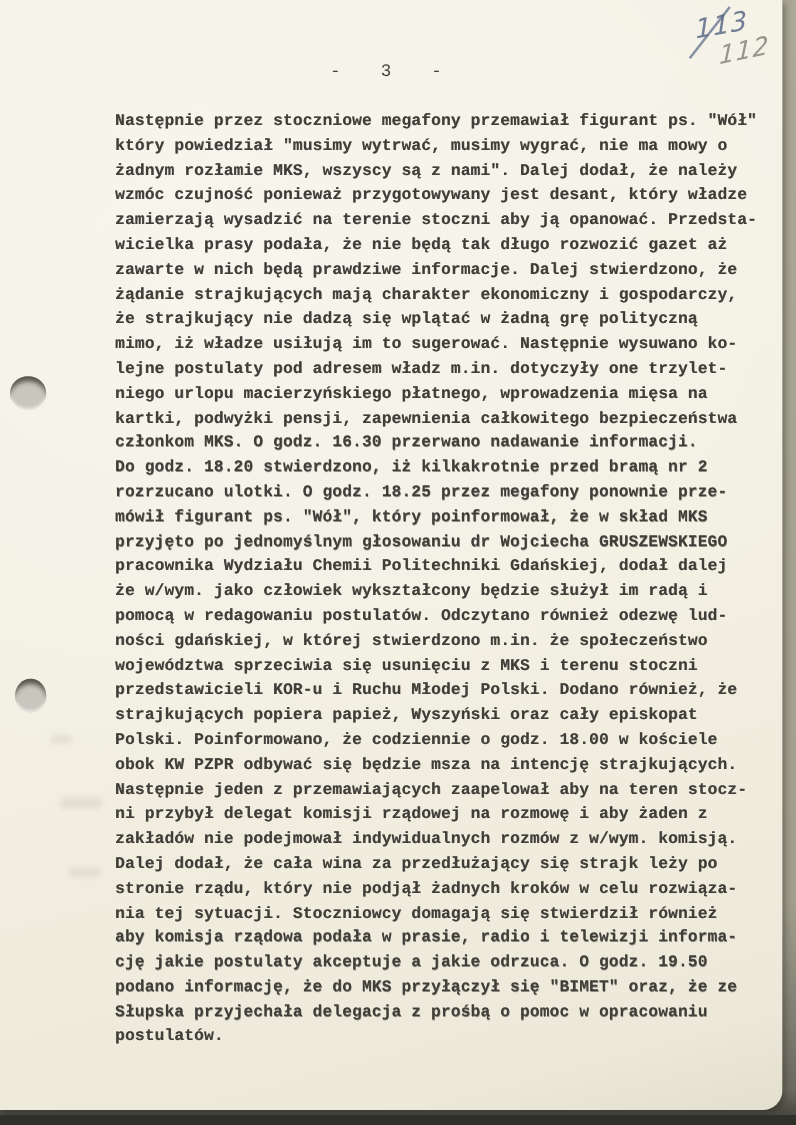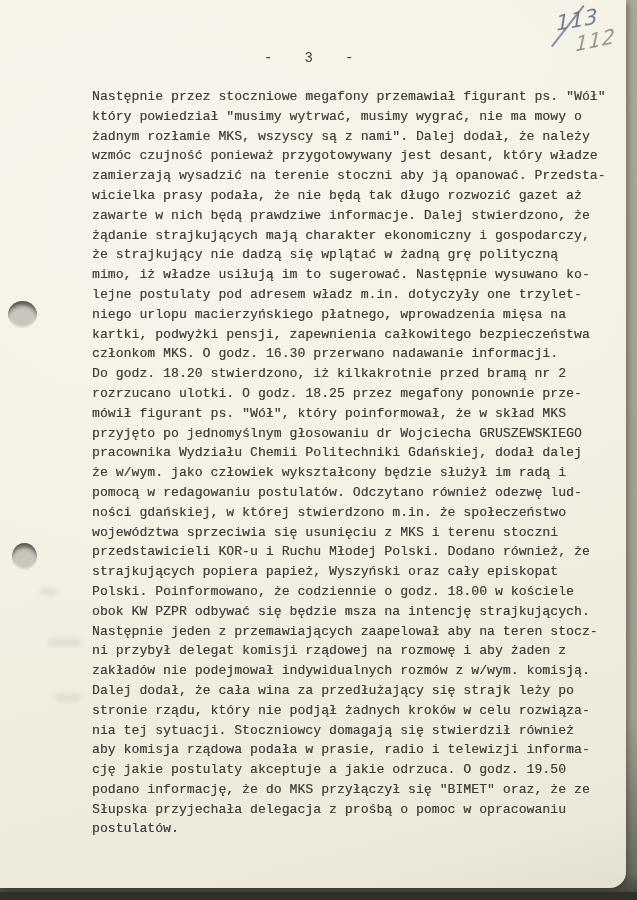--- a/index.html
+++ b/index.html
@@ -34,21 +34,21 @@
     letter-spacing: 0.5px;
   }
   .body-text {
     position: absolute; left: 92px; top: 87px; width: 534px;
     font-size: 13px; line-height: 19.8px;
     letter-spacing: 0.1px;
     color: #403e38;
     text-shadow: 0.3px 0.3px 0.3px rgba(62,60,54,0.55);
     white-space: pre;
   }
-  .body-text .tl { height: 19.8px; }
+  .body-text .tl { height: 19.8px; font-weight: bold; }
   
   .hw {
     position: absolute;
     font-family: "DejaVu Sans", sans-serif;
     font-style: italic;
   }
   .hw-113 {
     top: 8px; left: 556px;
     font-size: 21px;
     color: rgba(90,104,134,0.85);

